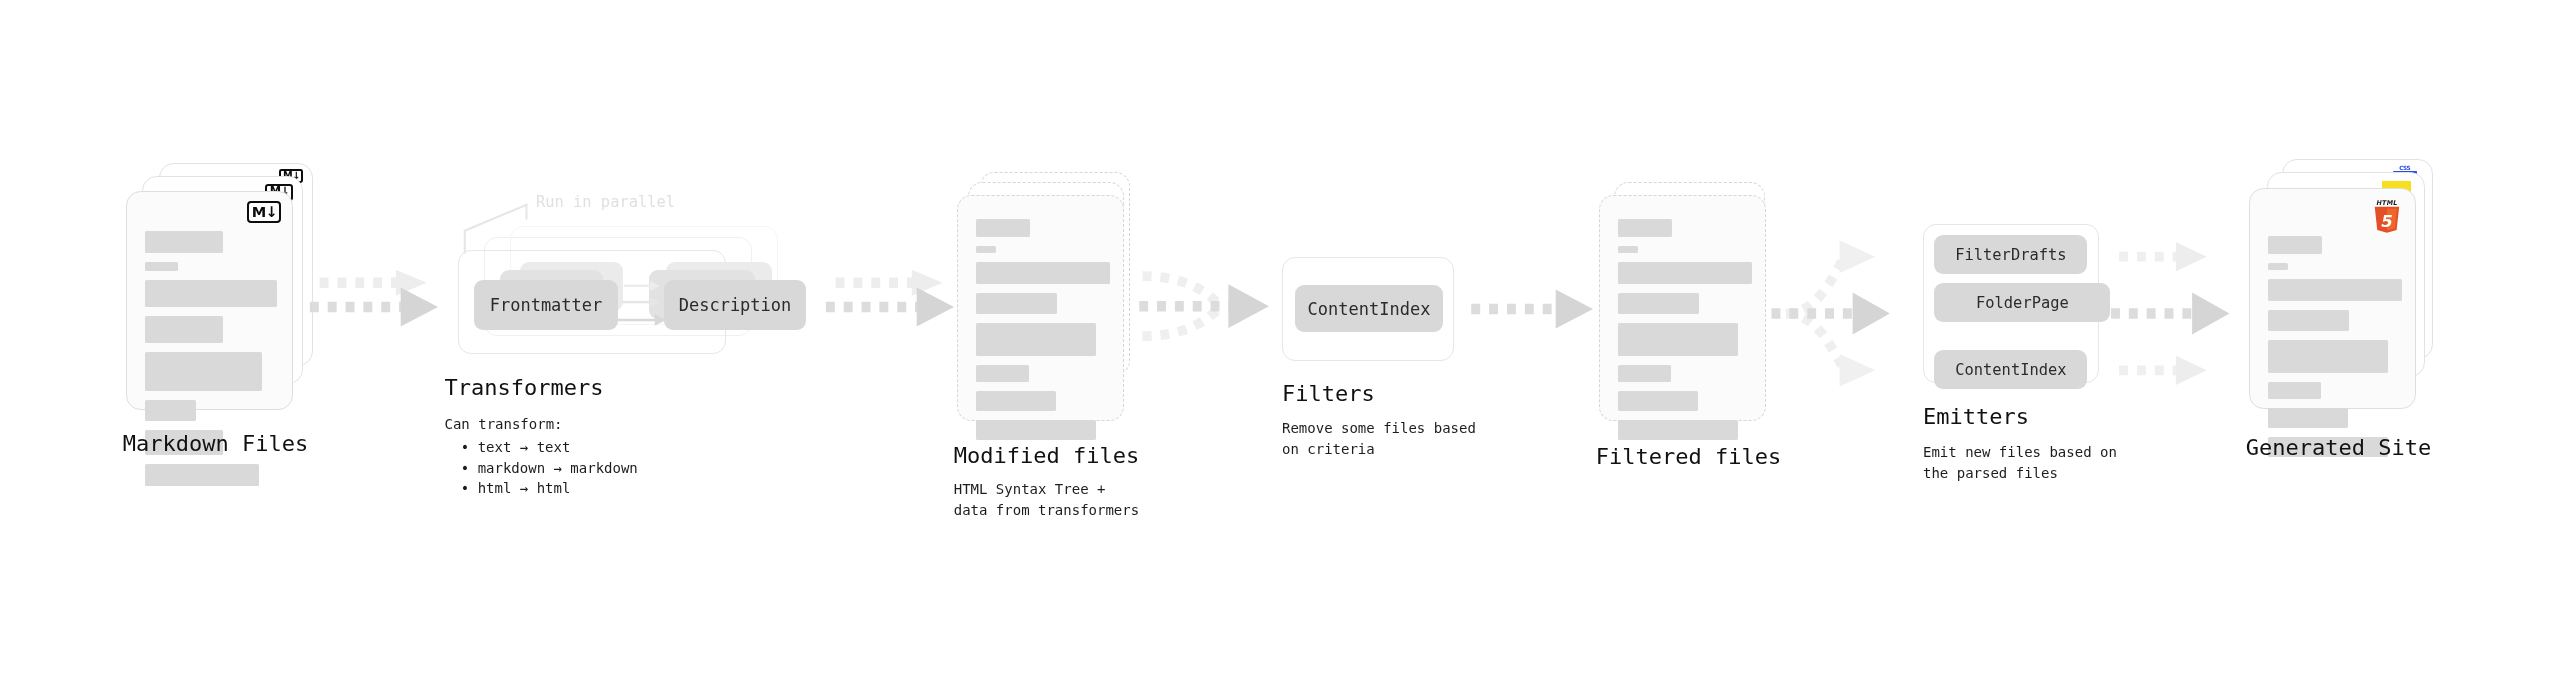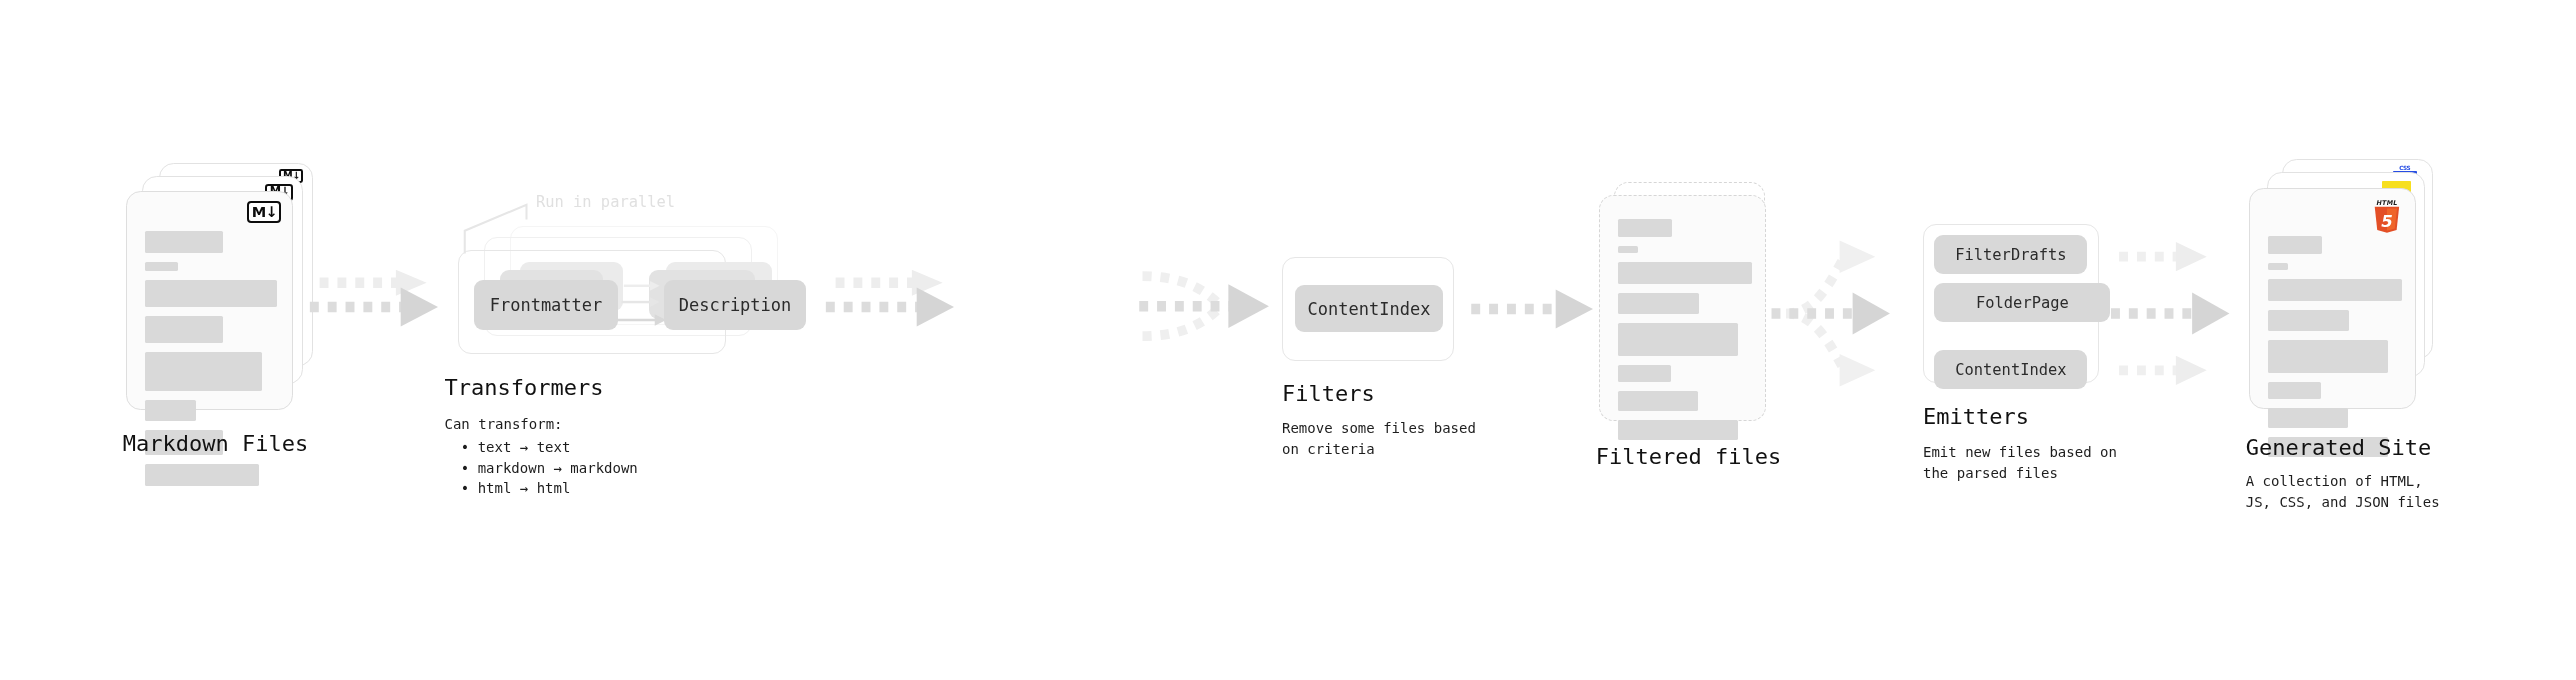--- a/index.html
+++ b/index.html
@@ -217,20 +217,41 @@
     <g>
       <line x1="18" y1="18" x2="118" y2="18" stroke="#ededed" stroke-width="13" stroke-dasharray="11 11" stroke-linecap="butt"></line>
       <polygon points="112,2 150,18 112,34" fill="#ededed"></polygon>
     </g>
     <g>
       <line x1="6" y1="48" x2="122" y2="48" stroke="#dcdcdc" stroke-width="13" stroke-dasharray="11 11" stroke-linecap="butt"></line>
       <polygon points="118,24 164,48 118,72" fill="#d5d5d5"></polygon>
     </g>
   </svg>
 
+  <div class="stage" style="left:957px; top:172px;">
+    <div class="doc-stack" style="width:195px; height:260px;">
+      <div class="doc dashed" style="left:23px; top:0px; width:150px; height:203px; background:#ffffff;"></div>
+      <div class="doc dashed" style="left:11.4px; top:9.8px; width:156px; height:210px; background:#ffffff;"></div>
+      <div class="doc dashed" style="left:0px; top:23px; width:167px; height:226px;">
+        <div class="bars" style="top:23px;">
+          <div class="bar" style="width:54px;  height:18px;"></div>
+          <div class="bar" style="width:20.3px;  height:7.3px;"></div>
+          <div class="bar" style="width:134px; height:22px;"></div>
+          <div class="bar" style="width:81px; height:21px;"></div>
+          <div class="bar" style="width:120px; height:32.5px;"></div>
+          <div class="bar" style="width:53px;  height:17px;"></div>
+          <div class="bar" style="width:80px;  height:20.3px;"></div>
+          <div class="bar" style="width:120px; height:19.5px;"></div>
+        </div>
+      </div>
+    </div>
+    <div class="cap-title" style="left:-3.3px; top:271px;">Modified files</div>
+    <div class="cap-sub" style="left:-3.3px; top:307px;">HTML Syntax Tree +
+data from transformers</div>
+  </div>
 
   <svg class="conn" style="left:1136px; top:258px; width:154px; height:98px;" viewBox="0 0 190 120">
     <g>
       <path d="M8,22 C60,22 86,40 104,58" fill="none" stroke="#efefef" stroke-width="12" stroke-dasharray="11 11" stroke-linecap="butt"></path>
     </g>
     <g>
       <path d="M8,96 C60,96 86,78 104,60" fill="none" stroke="#efefef" stroke-width="12" stroke-dasharray="11 11" stroke-linecap="butt"></path>
     </g>
     <g>
       <line x1="4" y1="59" x2="118" y2="59" stroke="#dcdcdc" stroke-width="13" stroke-dasharray="11 11" stroke-linecap="butt"></line>
@@ -348,18 +369,16 @@
           <div class="bar" style="width:81px; height:21px;"></div>
           <div class="bar" style="width:120px; height:32.5px;"></div>
           <div class="bar" style="width:53px;  height:17px;"></div>
           <div class="bar" style="width:80px;  height:20.3px;"></div>
           <div class="bar" style="width:120px; height:19.5px;"></div>
         </div>
       </div>
 
     </div>
     <div class="cap-title" style="left:-3.3px; top:276px;">Generated Site</div>
-    <div class="cap-sub" style="left:-3.3px; top:312px;">A collection of HTML,
-JS, CSS, and JSON files</div>
   </div>
 
 </div>
 
 
 </body></html>

